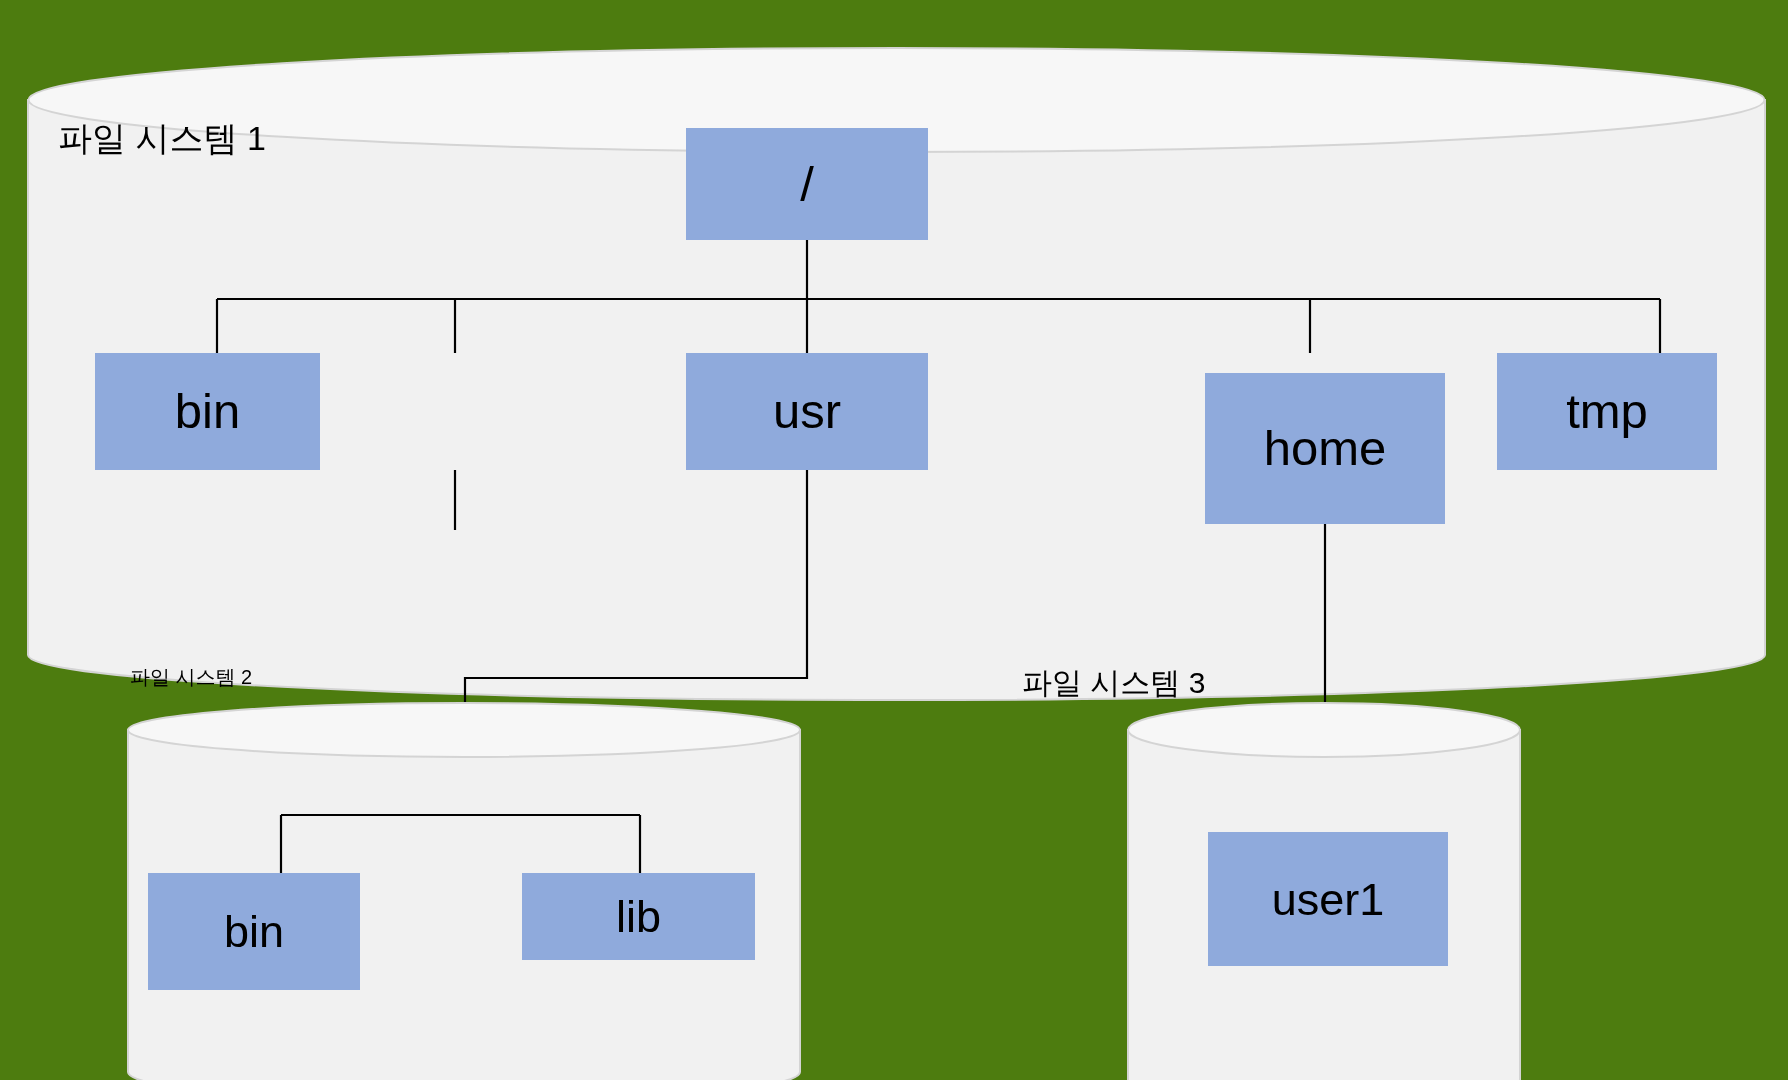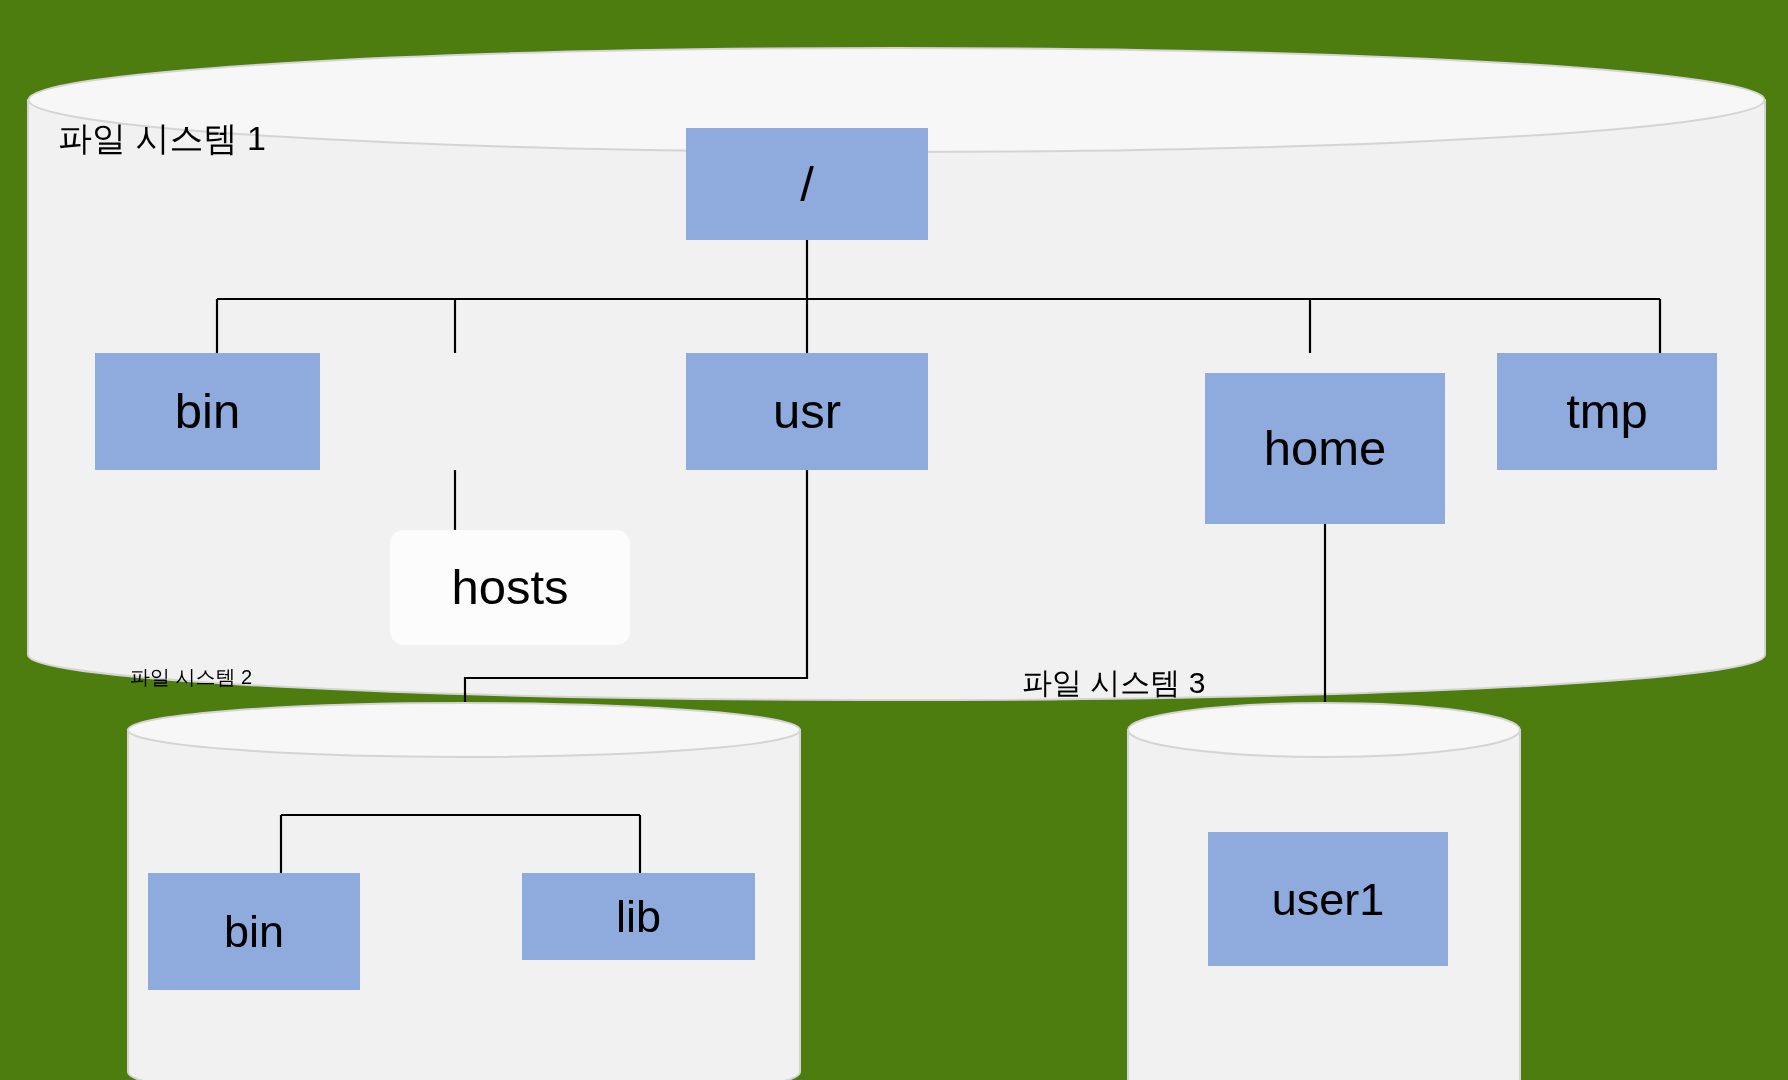--- a/index.html
+++ b/index.html
@@ -120,21 +120,20 @@
 
   <div class="node" id="node-bin1">bin</div>
 
 
   <div class="node" id="node-usr">usr</div>
 
   <div class="node" id="node-home">home</div>
 
   <div class="node" id="node-tmp">tmp</div>
 
-  <div class="node file" id="node-hosts">hosts</div>
 
   <div class="node small" id="node-bin2">bin</div>
 
   <div class="node small" id="node-lib">lib</div>
 
   <div class="node small" id="node-user1">user1</div>
 
 </div>
 
 </body></html>

